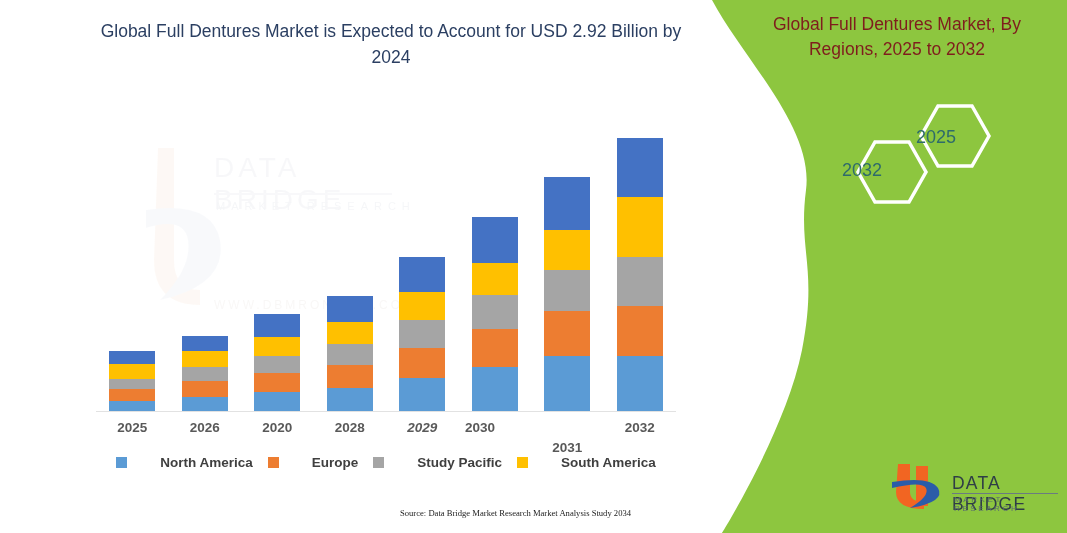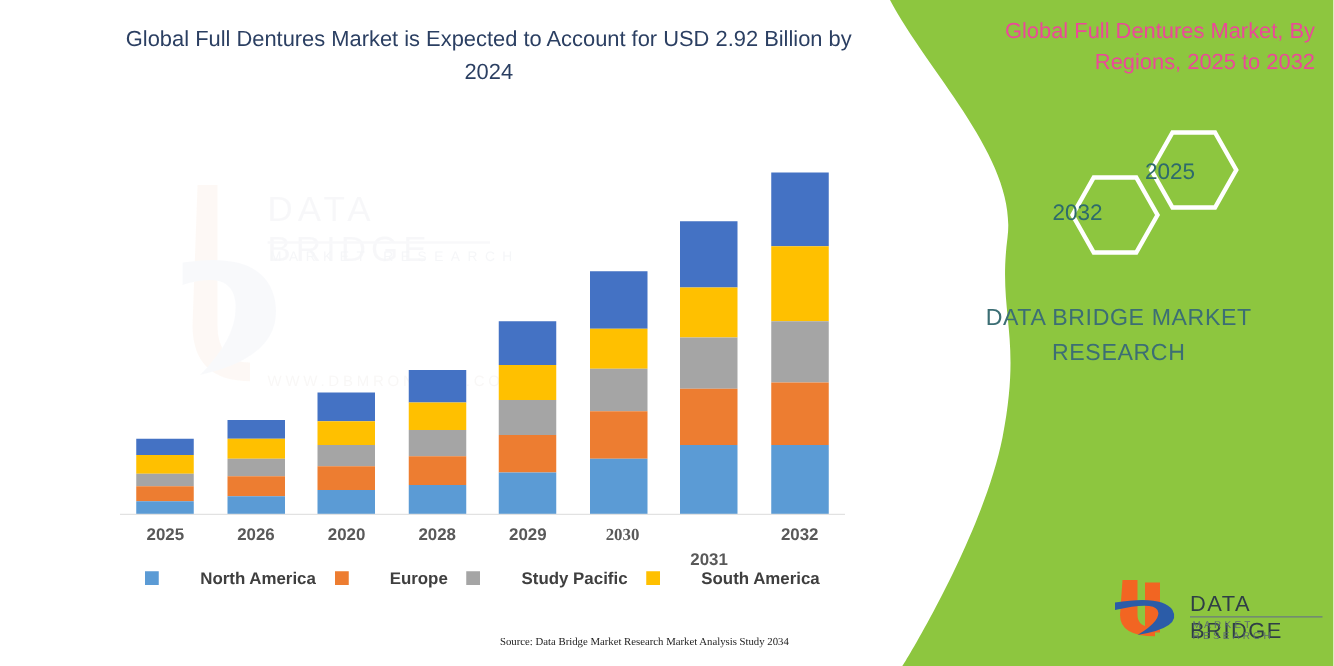--- a/index.html
+++ b/index.html
@@ -14,21 +14,21 @@
   
   #green-panel {
     position: absolute; top: 0; left: 690px; width: 377px; height: 533px;
     overflow: hidden;
   }
   #green-panel svg { display: block; }
   .green-content { position: absolute; top: 0; left: 0; width: 377px; height: 533px; }
 
   #panel-title {
     position: absolute; left: 52px; top: 12px; width: 310px;
-    text-align: right; color: #ec4899;
+    text-align: center; color: #7f1d1d;
     font-size: 17.5px; line-height: 1.45; font-weight: 400;
   }
 
   .hexwrap { position: absolute; left: 0; top: 0; width: 377px; height: 533px; pointer-events: none; }
   .hexlabel {
     position: absolute; color: #2e6b6b; font-size: 18px; font-weight: 400;
   }
   #hex-2032-label { left: 152px; top: 160px; }
   #hex-2025-label { left: 226px; top: 127px; }
 
@@ -182,22 +182,22 @@
         <span class="seg" style="height: 49.8182px; background: rgb(237, 125, 49);"></span>
         <span class="seg" style="height: 55.7964px; background: rgb(91, 155, 213);"></span>
       </div>
     </div>
   <div id="baseline"></div>
   <div class="xlabels" id="xlabels">
       <div class="xlabel" style="left: 1.25px;">2025</div>
       <div class="xlabel" style="left: 73.75px;">2026</div>
       <div class="xlabel" style="left: 146.25px;">2020</div>
       <div class="xlabel" style="left: 218.75px;">2028</div>
-      <div class="xlabel" style="left: 291.25px;">2029</div>
-      <div class="xlabel" style="left: 367px; font-family: Liberation Serif, serif;">2030</div>
+      <div class="xlabel" style="left: 291.25px; font-style: italic;">2029</div>
+      <div class="xlabel" style="left: 349px;">2030</div>
       <div class="xlabel" style="left: 436.25px; margin-top: 20px;">2031</div>
       <div class="xlabel" style="left: 508.75px;">2032</div>
     </div>
 
   <div id="legend">
       <div class="legend-item">
         <span class="legend-swatch" style="background: rgb(91, 155, 213);"></span>
         <span class="legend-label">North America</span>
       </div>
       <div class="legend-item">
@@ -226,24 +226,20 @@
 
       <div class="hexwrap">
         <svg width="377" height="533" viewBox="0 0 377 533">
           <polygon points="248,106 282,106 299,136 282,166 248,166 231,136" fill="none" stroke="#ffffff" stroke-width="3.5"></polygon>
           <polygon points="185,142 219,142 236,172 219,202 185,202 168,172" fill="none" stroke="#ffffff" stroke-width="3.5"></polygon>
         </svg>
         <div class="hexlabel" id="hex-2032-label">2032</div>
         <div class="hexlabel" id="hex-2025-label">2025</div>
       </div>
 
-      <div id="dbmr-sub">
-        <span>DATA BRIDGE MARKET</span><br>
-        <span>RESEARCH</span>
-      </div>
 
       <div id="dbmr-logo">
         <svg width="58" height="48" viewBox="0 0 58 48">
           <path d="M8 2 L20 2 L20 30 Q20 40 34 40 L34 47 Q6 47 6 30 Z" fill="#F26522"></path>
           <path d="M26 4 L38 4 L38 44 L26 44 Z" fill="#F26522"></path>
           <path d="M2 20 Q40 14 48 26 Q56 40 20 46 Q40 34 36 26 Q32 19 2 26 Z" fill="#2B5CA8"></path>
         </svg>
         <div id="logo-text-main">DATA BRIDGE</div>
         <div id="logo-rule"></div>
         <div id="logo-text-sub">MARKET   RESEARCH</div>

